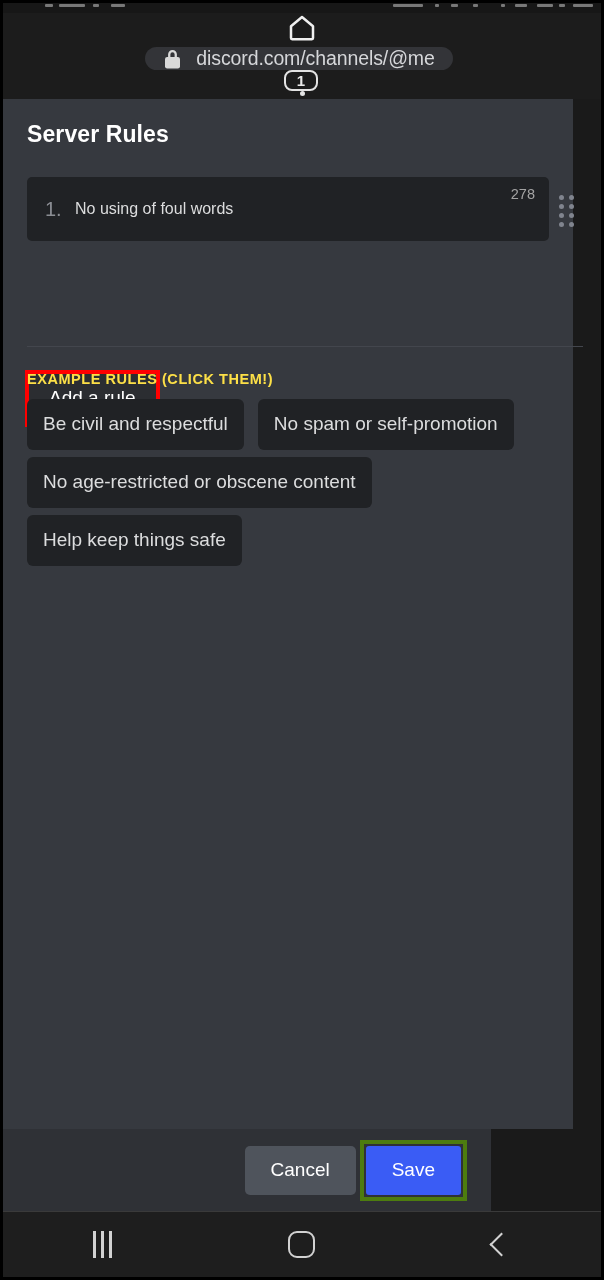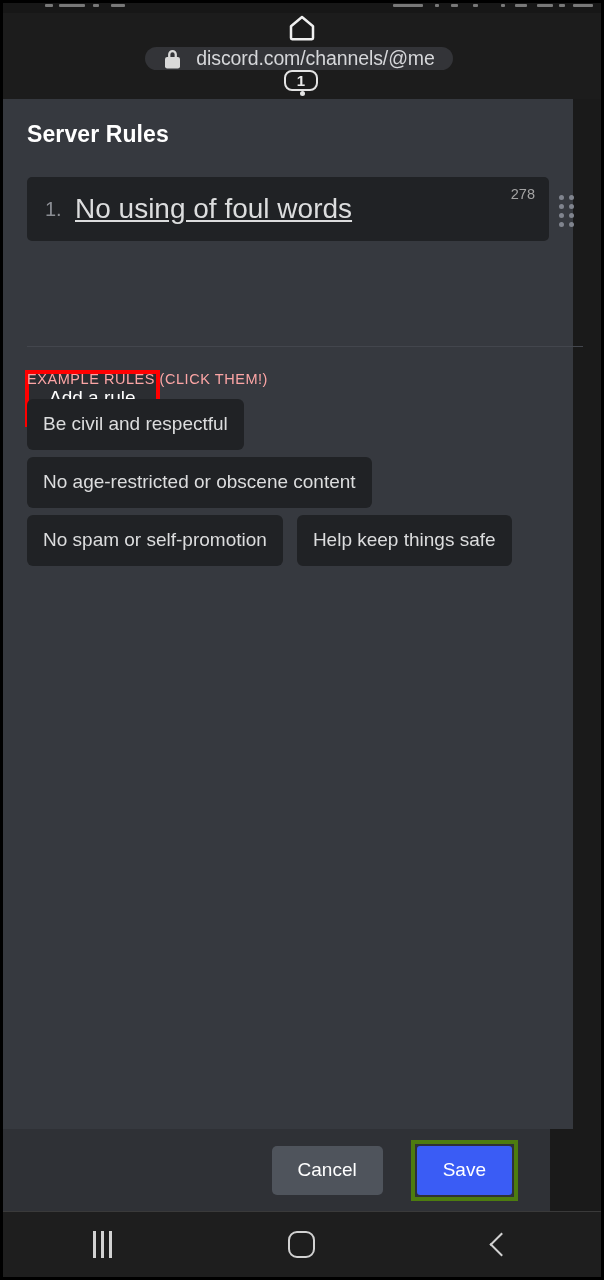--- a/index.html
+++ b/index.html
@@ -68,21 +68,21 @@
     width:522px; height:64px;
     display:flex; align-items:center;
   }
   #rule-field {
     position:relative;
     width:522px; height:64px;
     background:#202225; border-radius:5px;
     display:flex; align-items:center;
   }
   #rule-index { color:#8a8d93; font-size:20px; margin-left:18px; width:30px; }
-  #rule-text { color:#dcddde; font-size:28px;text-decoration:underline; }
+  #rule-text { color:#dcddde; font-size:16px; }
   #rule-count {
     position:absolute; right:14px; top:9px;
     color:#a3a3a3; font-size:14.5px;
   }
   #drag-handle {
     position:absolute; left:556px; top:96px;
     display:grid; grid-template-columns:repeat(2,5px); gap:4px 5px;
   }
   .hdot { width:5px; height:5px; border-radius:50%; background:#80848e; }
 
@@ -104,39 +104,39 @@
 
   
   #divider {
     position:absolute; left:24px; top:247px; width:556px; height:1px;
     background:#43464d;
   }
 
   
   #examples-label {
     position:absolute; left:24px; top:272px;
-    font-size:14.5px; font-weight:400; color:#fca5a5; letter-spacing:.55px;
+    font-size:14.5px; font-weight:700; color:#fde047; letter-spacing:.55px;
   }
   #chips {
     position:absolute; left:24px; top:300px; width:540px;
     display:flex; flex-wrap:wrap; gap:7px 14px;
   }
   .chip {
     background:#202225; border-radius:6px;
     color:#dcddde; font-size:19px;
     padding:14px 16px 15px 16px;
     cursor:pointer; white-space:nowrap;
   }
 
   
   #actionbar {
-    position:absolute; left:0; top:1126px; width:547px; height:82px;
+    position:absolute; left:0; top:1126px; width:488px; height:82px;
     background:#2f3136;
     display:flex; align-items:center; justify-content:flex-end;
-    padding-right:32px; gap:28px;
+    padding-right:24px; gap:4px;
   }
   #cancel-btn {
     background:#4f545c; color:#ffffff;
     font-size:19px; border-radius:5px;
     padding:13px 26px 14px 26px; cursor:pointer;
   }
   #save-highlight { border:4px solid #4d7c0f; display:inline-block; padding:2px; }
   #save-btn {
     background:#3a5cf5; color:#ffffff;
     font-size:19px; border-radius:3px;
@@ -240,22 +240,22 @@
         <div id="add-rule-btn">Add a rule</div>
       </div>
     </div>
 
     <div id="divider" style="top:247px;"></div>
 
     <div id="examples-label" style="top:272px;">EXAMPLE RULES (CLICK THEM!)</div>
 
     <div id="chips" style="top:300px;">
       <div class="chip">Be civil and respectful</div>
+      <div class="chip">No spam or self-promotion</div>
       <div class="chip">No age-restricted or obscene content</div>
-      <div class="chip">No spam or self-promotion</div>
       <div class="chip">Help keep things safe</div>
     </div>
   </div>
 
   <div id="actionbar">
     <div id="cancel-btn">Cancel</div>
     <div id="save-highlight">
       <div id="save-btn">Save</div>
     </div>
   </div>

